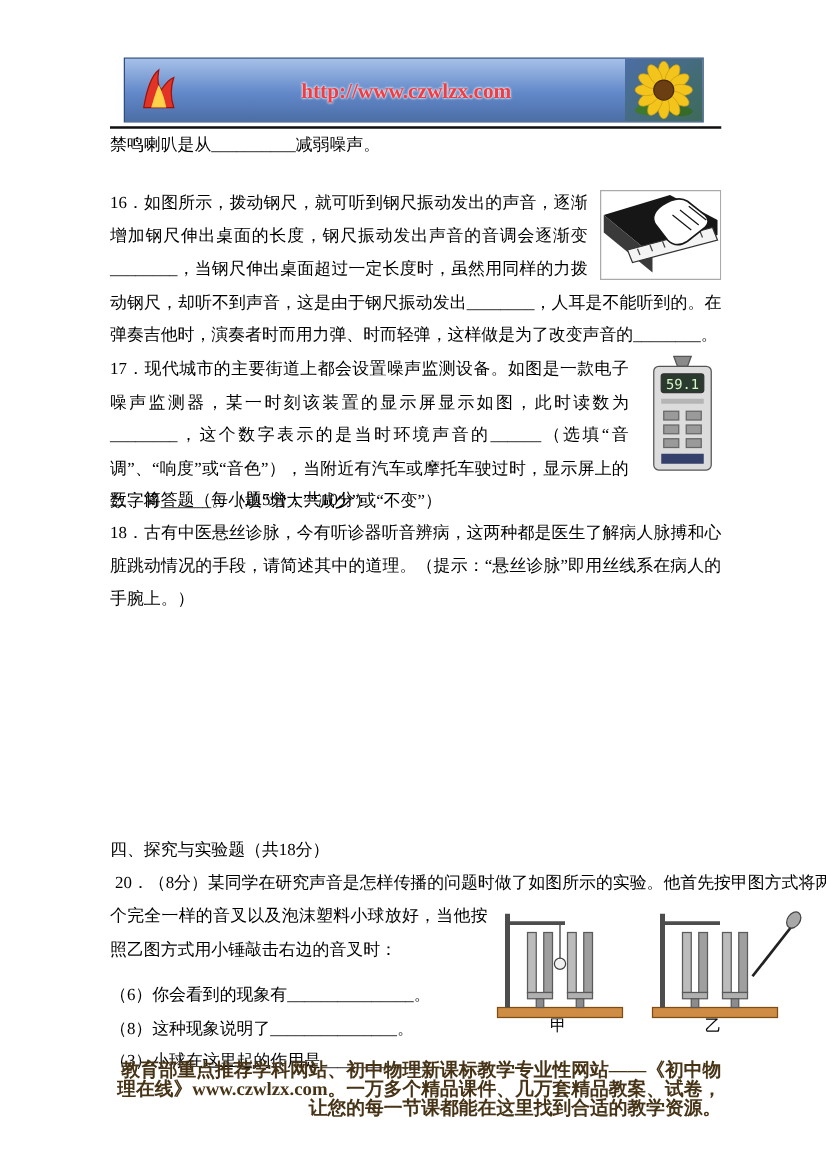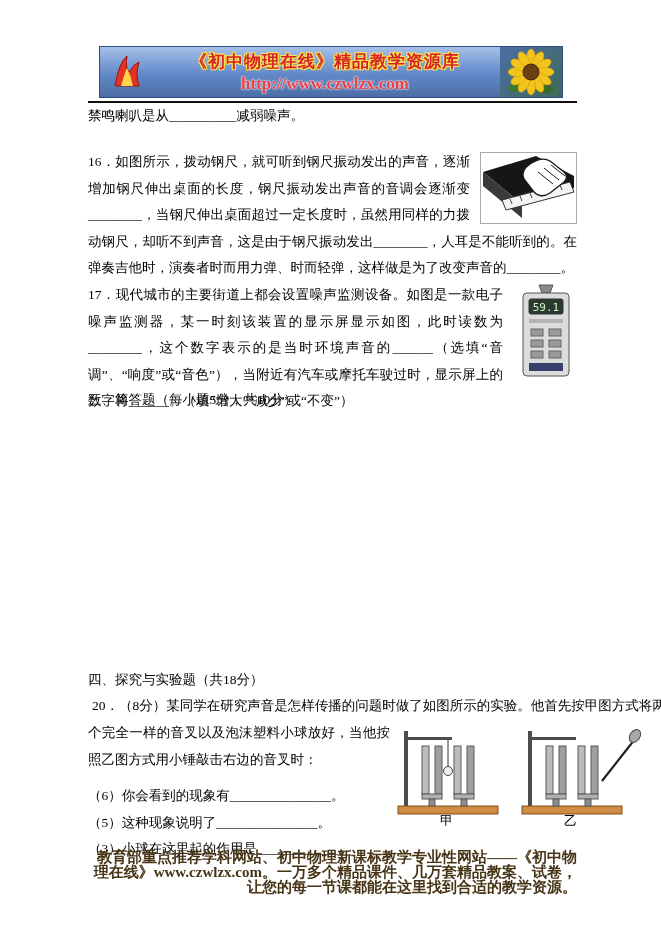--- a/index.html
+++ b/index.html
@@ -49,21 +49,20 @@
 <div class="page">
 
   <div class="abs banner">
     <div class="banner-logo">
       <svg viewBox="0 0 44 44" width="44" height="44">
         <path d="M10 36 Q14 12 22 6 Q20 18 24 22 Q29 14 34 12 Q30 24 34 36 Z" fill="#e23327" stroke="#9c1208" stroke-width="1"></path>
         <path d="M16 36 Q20 22 22 18 Q26 26 28 36 Z" fill="#ffd24a"></path>
       </svg>
     </div>
     <div class="banner-center">
-      <div class="banner-title">《初中物理在线》精品教学资源库</div>
       <div class="banner-url">http://www.czwlzx.com</div>
     </div>
     <div class="banner-flower">
       <svg viewBox="0 0 56 48" width="56" height="48">
         <ellipse cx="14" cy="40" rx="9" ry="4" fill="#3e7a2e"></ellipse>
         <ellipse cx="42" cy="41" rx="9" ry="4" fill="#356a28"></ellipse>
         <g fill="#f3c41c" stroke="#c79a10" stroke-width="0.5">
           <ellipse cx="28" cy="10" rx="4.5" ry="9"></ellipse>
           <ellipse cx="28" cy="10" rx="4.5" ry="9" transform="rotate(30 28 24)"></ellipse>
           <ellipse cx="28" cy="10" rx="4.5" ry="9" transform="rotate(60 28 24)"></ellipse>
@@ -125,30 +124,31 @@
             <rect x="34" y="67" width="12" height="7"></rect>
         </g>
         <rect x="14" y="79" width="34" height="8" fill="#35406b"></rect>
       </svg>
     </span>
     <span>17．现代城市的主要街道上都会设置噪声监测设备。如图是一款电子噪声监测器，某一时刻该装置的显示屏显示如图，此时读数为________，这个数字表示的是当时环境声音的______（选填“音调”、“响度”或“音色”），当附近有汽车或摩托车驶过时，显示屏上的数字将______。（填“增大”“减少”或“不变”）</span>
   </div>
 
   <div class="abs txt h-sec3">三、简答题（每小题5分，共10分）</div>
 
+  <div class="abs txt p-q18">18．古有中医悬丝诊脉，今有听诊器听音辨病，这两种都是医生了解病人脉搏和心脏跳动情况的手段，请简述其中的道理。（提示：“悬丝诊脉”即用丝线系在病人的手腕上。）</div>
 
 
   <div class="abs txt h-sec4">四、探究与实验题（共18分）</div>
 
   <div class="abs txt p-q20a nowrap">20．（8分）某同学在研究声音是怎样传播的问题时做了如图所示的实验。他首先按甲图方式将两</div>
   <div class="abs txt p-q20b">个完全一样的音叉以及泡沫塑料小球放好，当他按照乙图方式用小锤敲击右边的音叉时：</div>
 
   <div class="abs txt p-q20subs">
     <div class="nowrap">（6）你会看到的现象有_______________。</div>
-    <div class="nowrap">（5）这种现象说明了_______________。</div>
+    <div class="nowrap">（8）这种现象说明了_______________。</div>
     <div class="nowrap">（3）小球在这里起的作用是____________。</div>
   </div>
 
   <div class="abs fig-forks">
     <svg viewBox="0 0 250 100" width="250" height="100">
 
       <rect x="6" y="80" width="100" height="8" fill="#cf8c44" stroke="#7c4e16"></rect>
       <rect x="12" y="5" width="4" height="75" fill="#4d4d4d"></rect>
       <rect x="12" y="11" width="48" height="3" fill="#4d4d4d"></rect>
       <g stroke="#5a5a5a">

